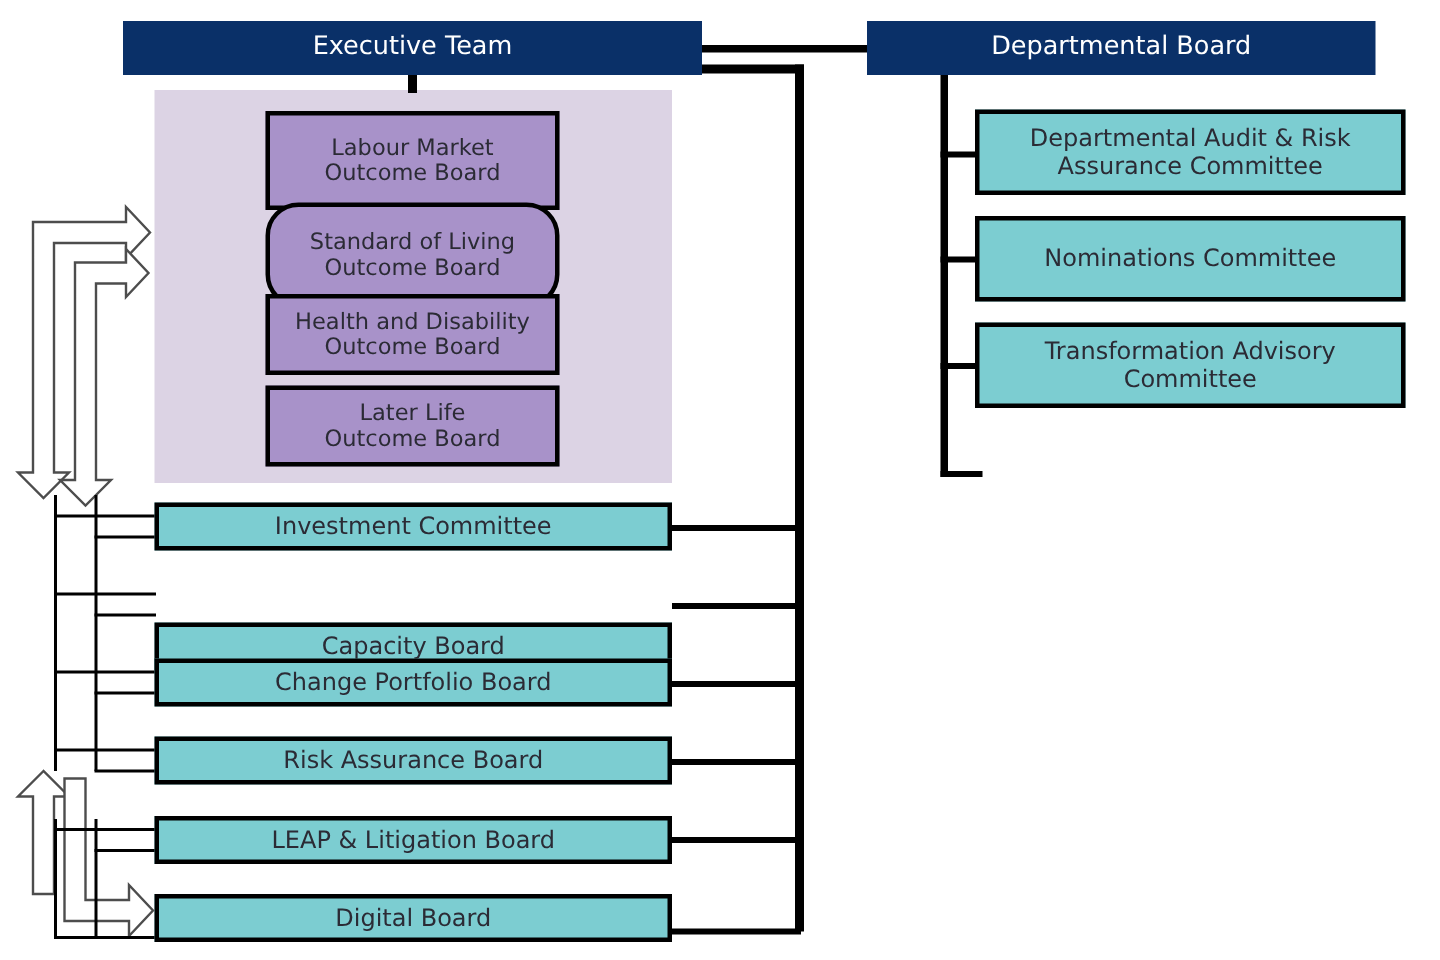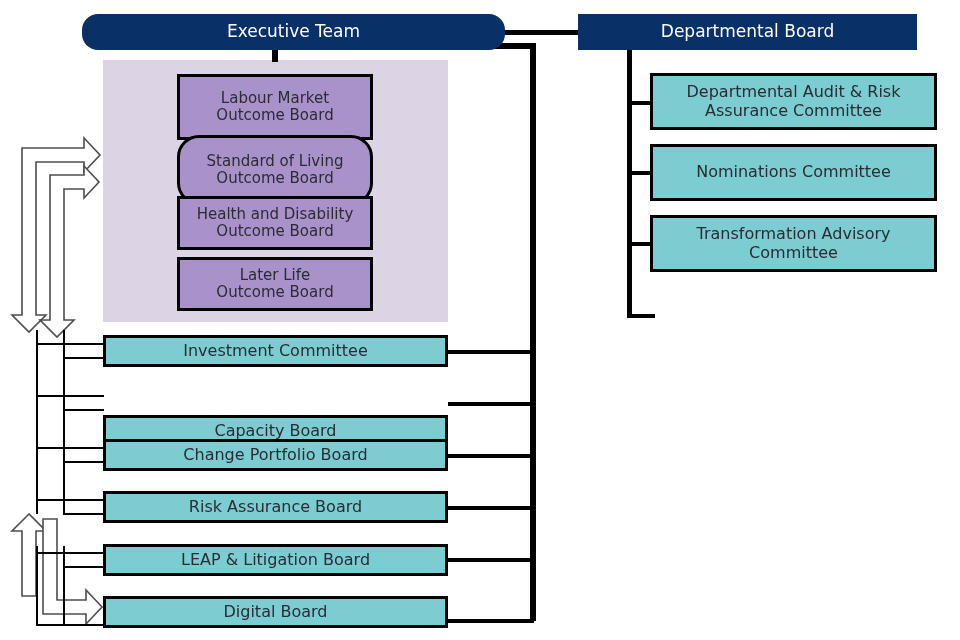--- a/index.html
+++ b/index.html
@@ -114,21 +114,21 @@
              L 46 315 L 29 332 L 12 315 L 22 315 Z" fill="#ffffff" stroke="#4d4d4d" stroke-width="1.6" stroke-linejoin="miter"></path>
 
     <path d="M 50 175 L 84 175 L 84 166 L 99 182 L 84 198 L 84 189 L 64 189 L 64 320
              L 74 320 L 57 337 L 40 320 L 50 320 Z" fill="#ffffff" stroke="#4d4d4d" stroke-width="1.6" stroke-linejoin="miter"></path>
 
     <path d="M 29 514 L 12 531 L 22 531 L 22 596 L 36 596 L 36 531 L 46 531 Z" fill="#ffffff" stroke="#4d4d4d" stroke-width="1.6" stroke-linejoin="miter"></path>
 
     <path d="M 57 519 L 57 600 L 86 600 L 86 590 L 102 607 L 86 624 L 86 614 L 43 614 L 43 519 Z" fill="#ffffff" stroke="#4d4d4d" stroke-width="1.6" stroke-linejoin="miter"></path>
   </svg>
 
-  <div class="node header-box" style="left:82px;top:14px;width:423px;height:36px;border-radius:16px;">
+  <div class="node header-box" style="left:82px;top:14px;width:386px;height:36px;">
     <span>Executive Team</span>
   </div>
 
   <div class="node header-box" style="left:578px;top:14px;width:339px;height:36px;">
     <span>Departmental Board</span>
   </div>
 
   <div class="node purple-box" style="left:177px;top:74px;width:196px;height:66px;">
     <span>Labour Market
 Outcome Board</span>

